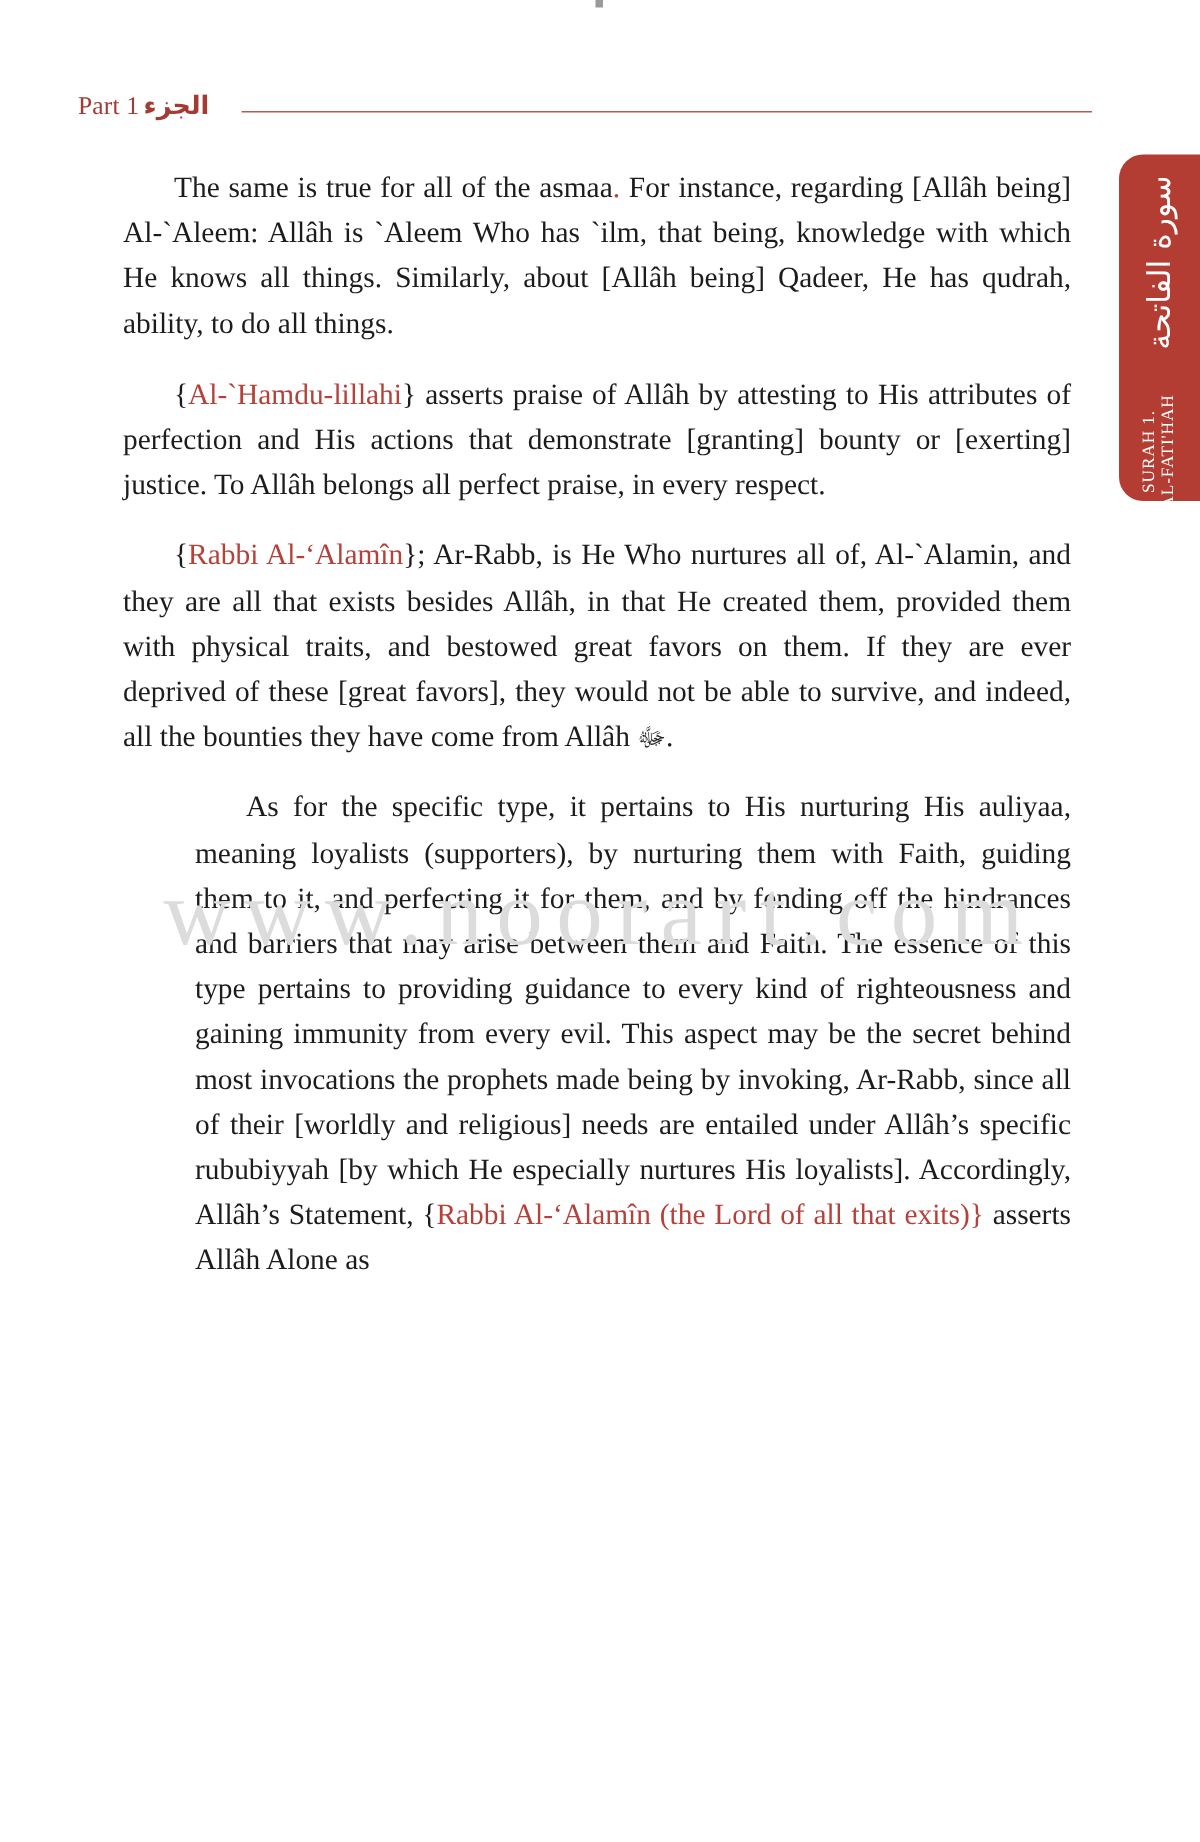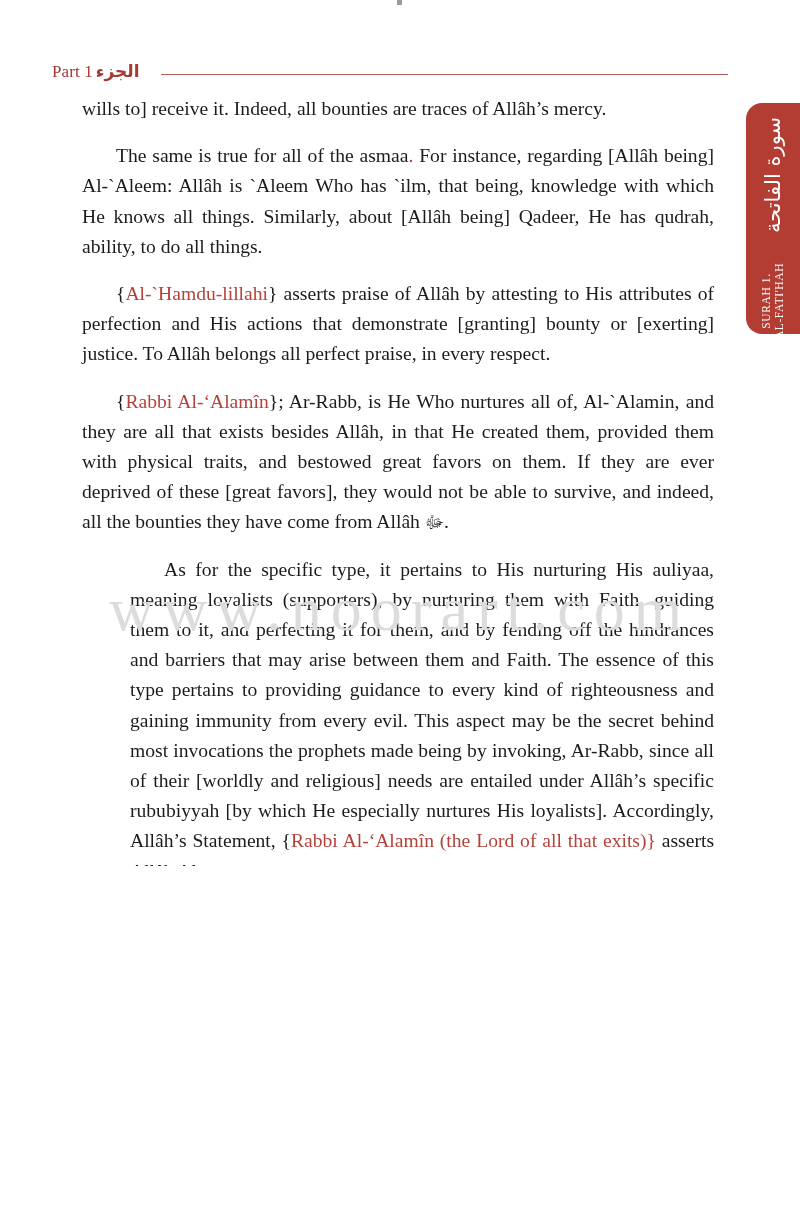--- a/index.html
+++ b/index.html
@@ -225,21 +225,20 @@
     <div class="tab-en">
       <div class="tab-en-inner">
         <div>SURAH 1.</div>
         <div>AL-FATI'HAH</div>
       </div>
     </div>
   </div>
 
   <div class="body">
 
-    <p class="para"><span>wills to] receive it.  Indeed, all bounties are traces of Allâh’s mercy.</span></p>
 
     <p class="para indent gap"><span>The same is true for all of the </span><span class="it">asmaa</span><span class="red">.</span><span>  For instance, regarding [Allâh being] </span><span class="it">Al-`Aleem</span><span>: Allâh is </span><span class="it">`Aleem</span><span> Who has </span><span class="it">`ilm</span><span>, that being, knowledge with which He knows all things.  Similarly, about [Allâh being] </span><span class="it">Qadeer</span><span>, He has </span><span class="it">qudrah</span><span>, ability, to do all things.</span></p>
 
     <p class="para indent gap"><span>{</span><span class="red-it">Al-`Hamdu-lillahi</span><span>}</span><span> asserts praise of Allâh by attesting to His attributes of perfection and His actions that demonstrate [granting] bounty or [exerting] justice.  To Allâh belongs all perfect praise, in every respect.</span></p>
 
     <p class="para indent gap"><span>{</span><span class="red-it">Rabbi Al-‘Alamîn</span><span>}</span><span>; </span><span class="it">Ar-Rabb</span><span>, is He Who nurtures all of, </span><span class="it">Al-`Alamin</span><span>, and they are all that exists besides Allâh, in that He created them, provided them with physical traits, and bestowed great favors on them.  If they are ever deprived of these [great favors], they would not be able to survive, and indeed, all the bounties they have come from Allâh </span><span class="honor">ﷻ</span><span>.</span></p>
 
 
     <p class="para indent gap"><span>As for the specific type, it pertains to His nurturing His </span><span class="it">auliyaa</span><span>, meaning loyalists (supporters), by nurturing them with Faith, guiding them to it, and perfecting it for them, and by fending off the hindrances and barriers that may arise between them and Faith.  The essence of this type pertains to providing guidance to every kind of righteousness and gaining immunity from every evil.  This aspect may be the secret behind most invocations the prophets made being by invoking, </span><span class="it">Ar-Rabb</span><span>, since all of their [worldly and religious] needs are entailed under Allâh’s specific </span><span class="it">rububiyyah</span><span> [by which He especially nurtures His loyalists].  Accordingly, Allâh’s Statement, </span><span>{</span><span class="red-it">Rabbi Al-‘Alamîn (the Lord of all that exits)</span><span class="red">}</span><span> asserts Allâh Alone as</span></p>
 

